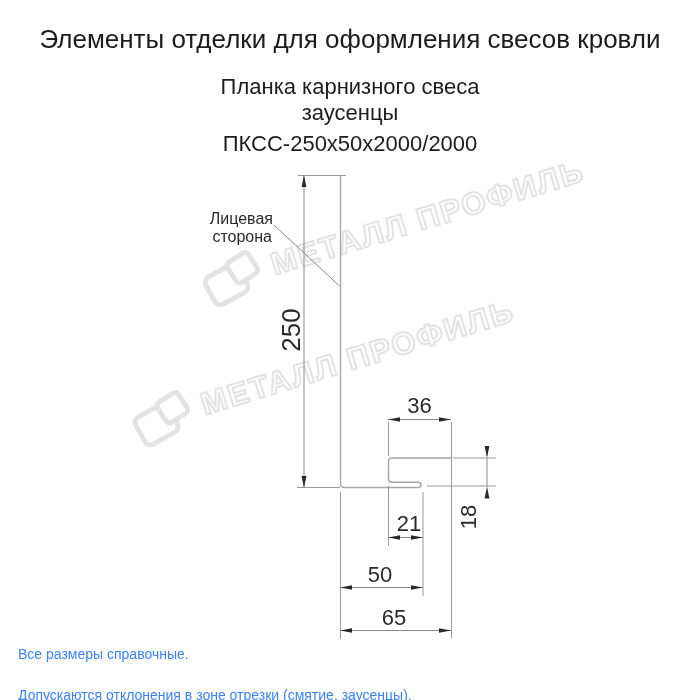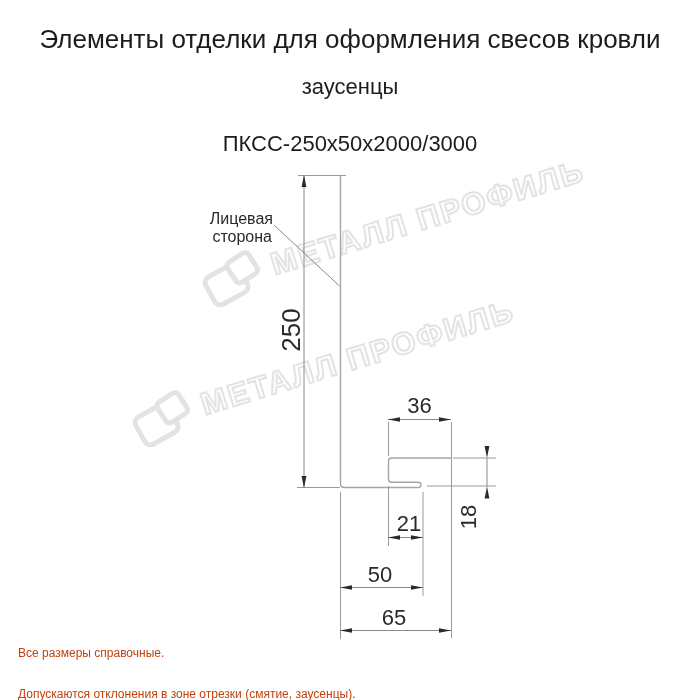--- a/index.html
+++ b/index.html
@@ -4,21 +4,21 @@
 <style>
   html,body{margin:0;padding:0;background:#ffffff;}
   #stage{
     position:relative;width:700px;height:700px;background:#ffffff;overflow:hidden;
     font-family:"Liberation Sans","DejaVu Sans",sans-serif;color:#1c1c1c;
   }
   .center-text{position:absolute;left:0;width:700px;text-align:center;}
   #main-title{top:24px;font-size:26px;letter-spacing:0;}
   #product-name{top:74px;font-size:22px;line-height:26px;}
   #product-model{top:131px;font-size:22px;}
-  .footer-note{position:absolute;left:18px;font-size:12px;color:#c2410c;}
+  .footer-note{position:absolute;left:18px;font-size:14px;color:#3b82f6;}
   #footer-note-1{top:646px;}
   #footer-note-2{top:687px;}
 
   
   .watermark{
     position:absolute;display:flex;align-items:center;gap:12px;
     transform:rotate(-17deg);transform-origin:0 50%;z-index:1;pointer-events:none;
   }
   #watermark-upper{left:205px;top:261px;}
   #watermark-lower{left:135px;top:401px;}
@@ -53,23 +53,24 @@
   <div class="watermark" id="watermark-lower">
     <span class="wm-logo">
       <span class="blob-a"></span>
       <span class="blob-b"></span>
     </span>
     <span class="wm-text">МЕТАЛЛ ПРОФИЛЬ</span>
   </div>
 
   <div class="center-text" id="main-title">Элементы отделки для оформления свесов кровли</div>
   <div class="center-text" id="product-name">
+    <div>Планка карнизного свеса</div>
     <div>заусенцы</div>
   </div>
-  <div class="center-text" id="product-model">ПКСС-250х50х2000/3000</div>
+  <div class="center-text" id="product-model">ПКСС-250х50х2000/2000</div>
 
   <svg id="drawing-svg" width="700" height="700" viewBox="0 0 700 700">
 
     <path d="M 340.5 175 V 483.5 Q 340.5 487.5 344.5 487.5 H 418.4
          A 2.6 2.6 0 0 0 418.4 482.3
          H 391.5 Q 388.5 482.3 388.5 479.3 V 461 Q 388.5 458 391.5 458 H 451" fill="none" stroke="#a6a6a6" stroke-width="1.4" stroke-linejoin="round"></path>
 
     <g stroke="#9a9a9a" stroke-width="1">
       <line x1="298" y1="175.5" x2="346" y2="175.5"></line>
       <line x1="297" y1="487.5" x2="340" y2="487.5"></line>

